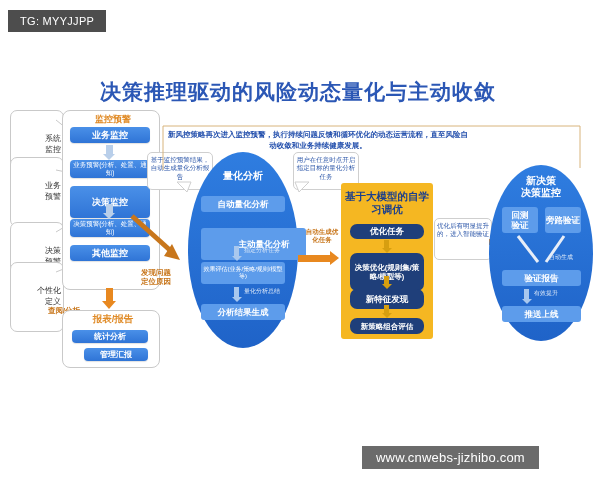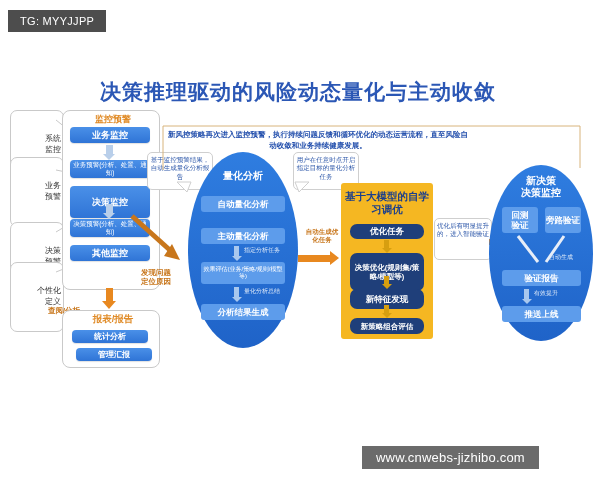--- a/index.html
+++ b/index.html
@@ -157,38 +157,38 @@
 <div class="downarrow" style="left:106px;top:204px;height:10px;"></div>
 <div class="bluebox small" style="left:70px;top:219px;width:80px;height:18px;">决策预警(分析、处置、通知)</div>
 <div class="bluebox" style="left:70px;top:245px;width:80px;height:16px;">其他监控</div>
 
 <div class="bigarrow" style="left:106px;top:288px;width:7px;height:14px;"></div>
 <div class="bigarrow-head" style="left:102px;top:301px;border-left:7.5px solid transparent;border-right:7.5px solid transparent;border-top:8px solid #e8881f;"></div>
 
 <div class="panel" style="left:62px;top:310px;width:96px;height:56px;"></div>
 <div class="panel-title" style="left:78px;top:313px;width:64px;font-size:9.5px;">报表/报告</div>
 <div class="bluebox" style="left:72px;top:330px;width:76px;height:13px;font-size:8px;">统计分析</div>
-<div class="bluebox" style="left:76px;top:348px;width:76px;height:13px;font-size:8px;">管理汇报</div>
+<div class="bluebox" style="left:84px;top:348px;width:64px;height:13px;font-size:8px;">管理汇报</div>
 
 <div class="callout" style="left:147px;top:152px;width:60px;height:30px;">基于监控预警结果，自动生成量化分析报告</div>
 <svg style="position:absolute;left:147px;top:178px;width:60px;height:16px;">
   <path d="M30,4 L40,14 L44,4 Z" fill="#ffffff" stroke="#cfcfcf" stroke-width="1"></path>
 </svg>
 
 <div class="callout" style="left:293px;top:152px;width:60px;height:30px;">用户在任意时点开启指定目标的量化分析任务</div>
 <svg style="position:absolute;left:293px;top:178px;width:60px;height:16px;">
   <path d="M16,4 L6,14 L2,4 Z" fill="#ffffff" stroke="#cfcfcf" stroke-width="1"></path>
 </svg>
 
 <div class="callout" style="left:434px;top:218px;width:52px;height:34px;">优化后有明显提升的，进入智能验证</div>
 
 <div class="ellipse" style="left:188px;top:152px;width:110px;height:196px;"></div>
 <div class="ell-title" style="left:188px;top:170px;width:110px;">量化分析</div>
 <div class="lightbox" style="left:201px;top:196px;width:84px;height:16px;">自动量化分析</div>
-<div class="lightbox" style="left:201px;top:228px;width:84px;height:16px;">主动量化分析</div>
+<div class="lightbox" style="left:201px;top:228px;width:84px;height:32px;padding-left:21px;">主动量化分析</div>
 <div class="inner-arrow" style="left:234px;top:246px;height:11px;"></div>
 <div class="ell-note" style="left:244px;top:247px;width:56px;">指定分析任务</div>
 <div class="lightbox tiny" style="left:201px;top:262px;width:84px;height:22px;">效果评估(业务/策略/规则/模型等)</div>
 <div class="inner-arrow" style="left:234px;top:287px;height:11px;"></div>
 <div class="ell-note" style="left:244px;top:288px;width:56px;">量化分析总结</div>
 <div class="lightbox" style="left:201px;top:304px;width:84px;height:16px;">分析结果生成</div>
 
 <svg style="position:absolute;left:128px;top:200px;width:70px;height:70px;">
   <line x1="4" y1="16" x2="44" y2="52" stroke="#c8761b" stroke-width="5"></line>
   <path d="M44,44 L52,60 L36,56 Z" fill="#c8761b"></path>

